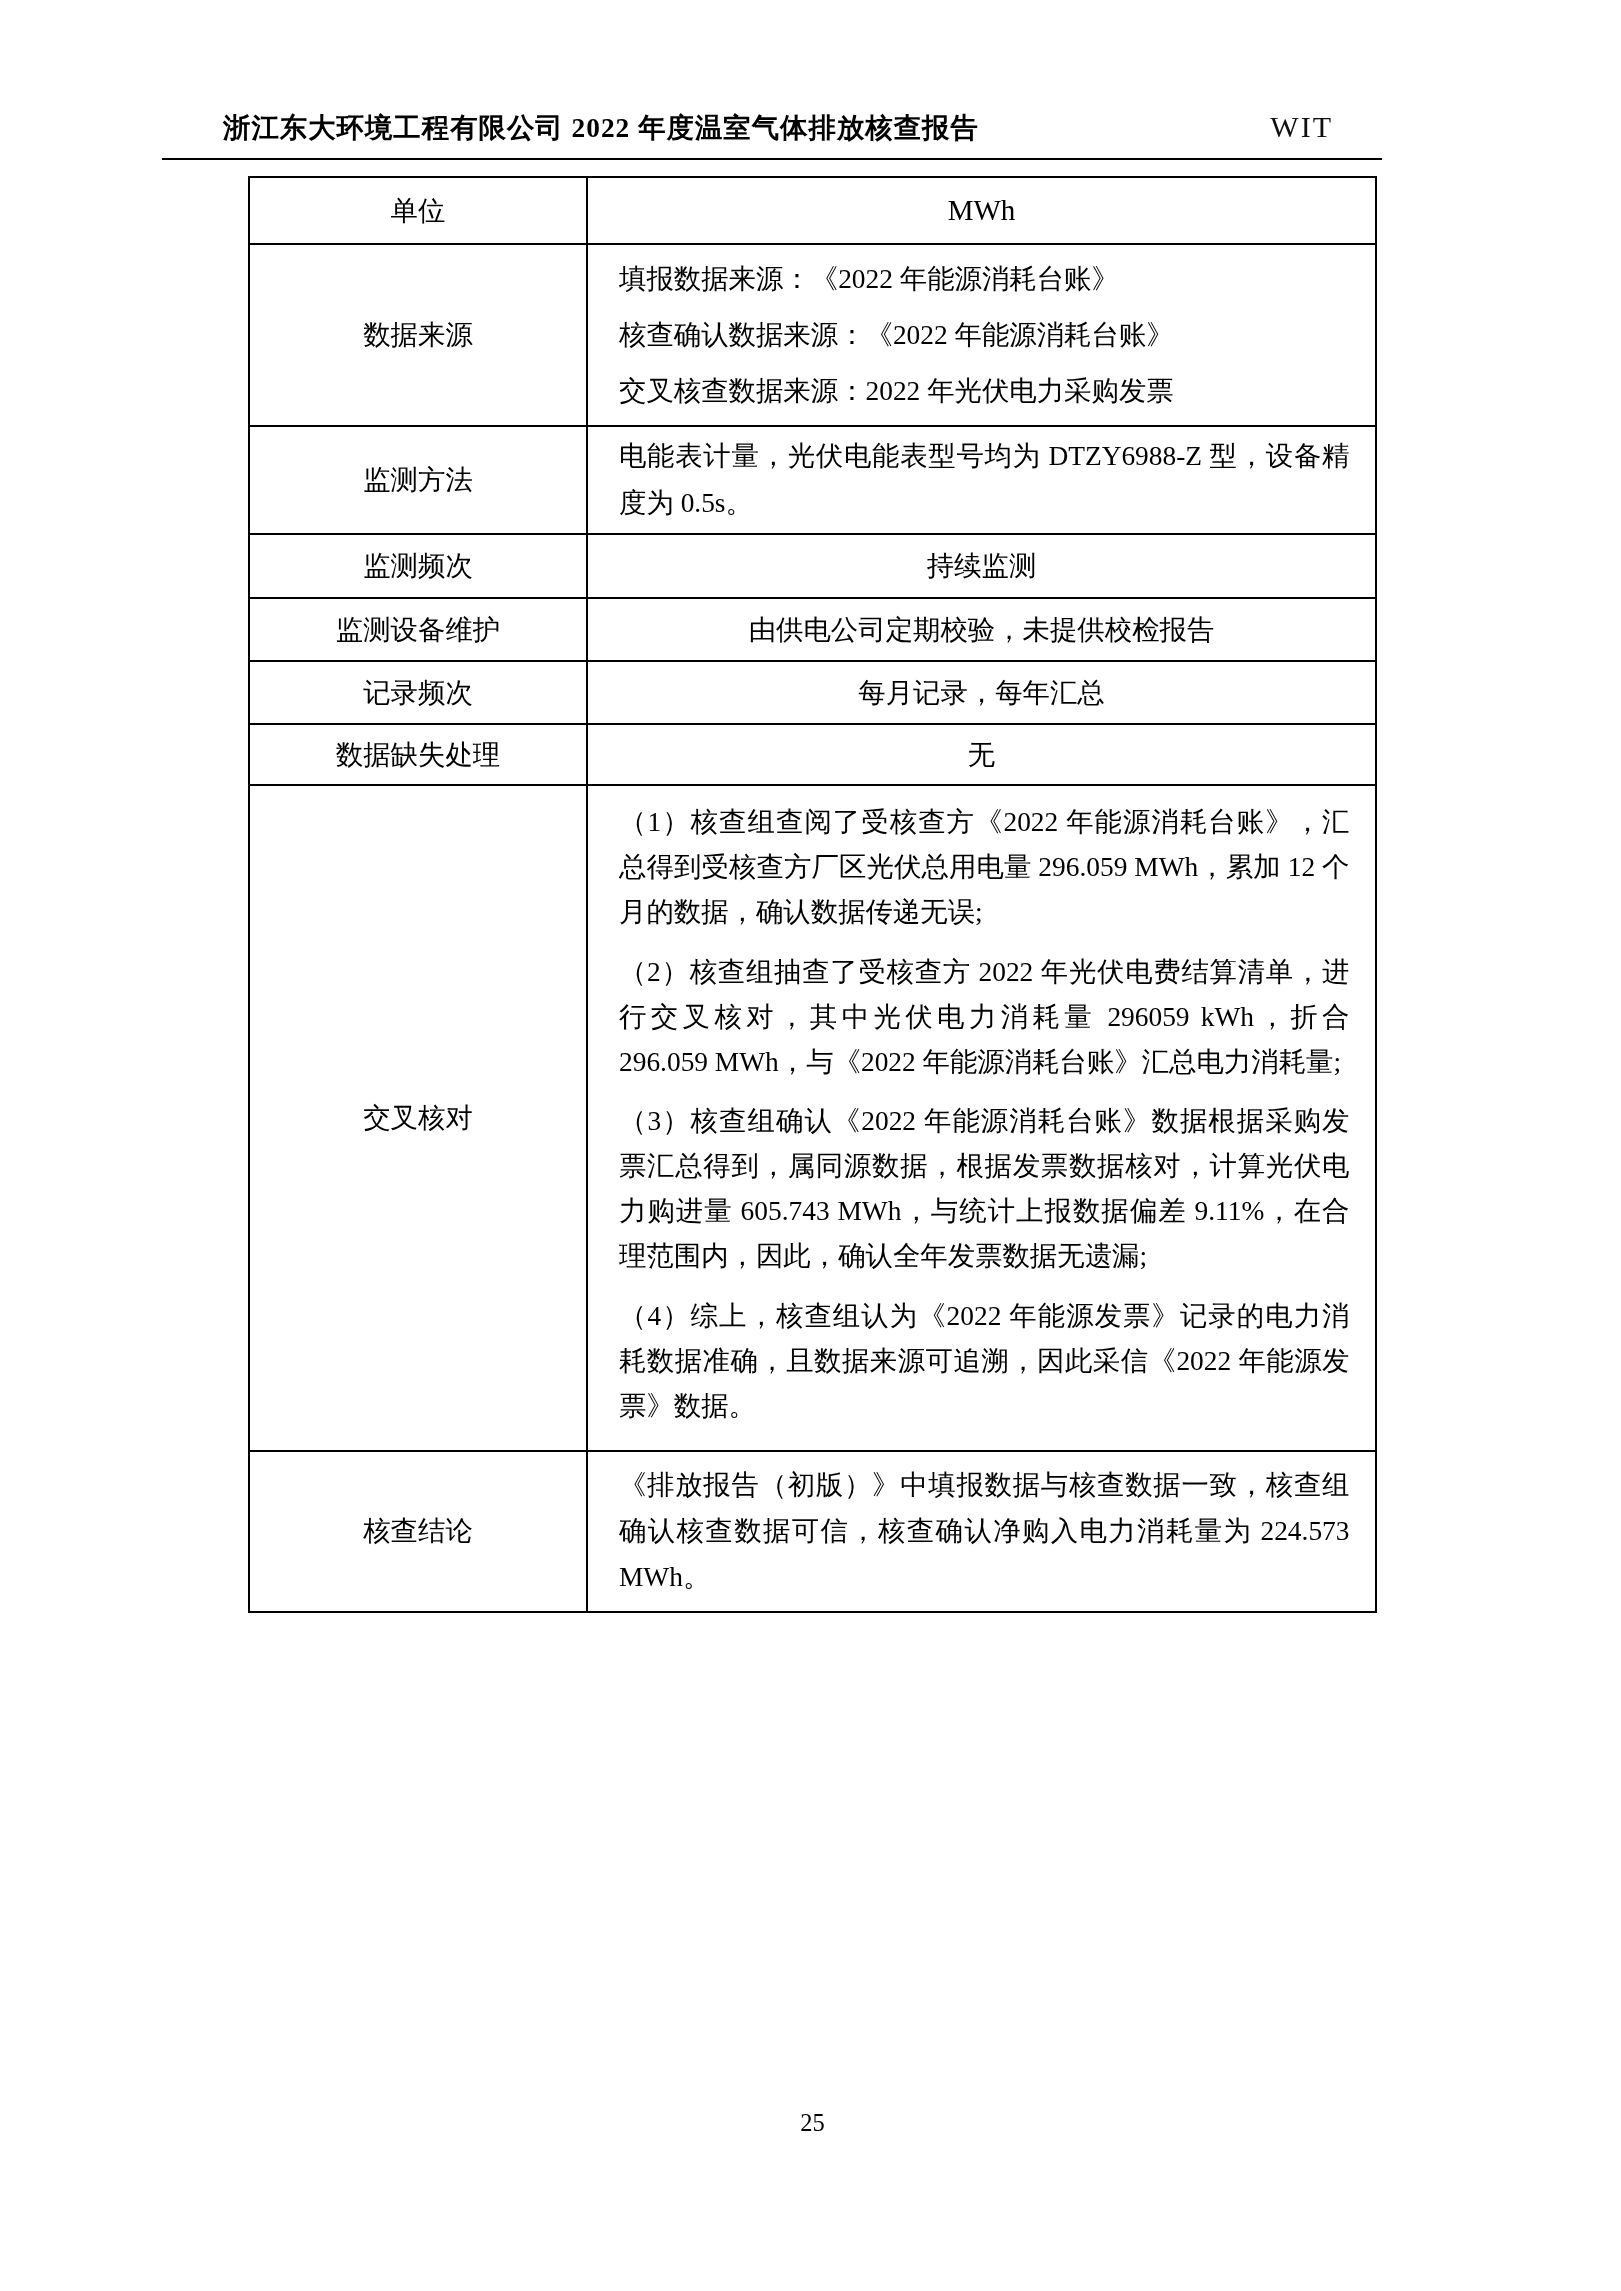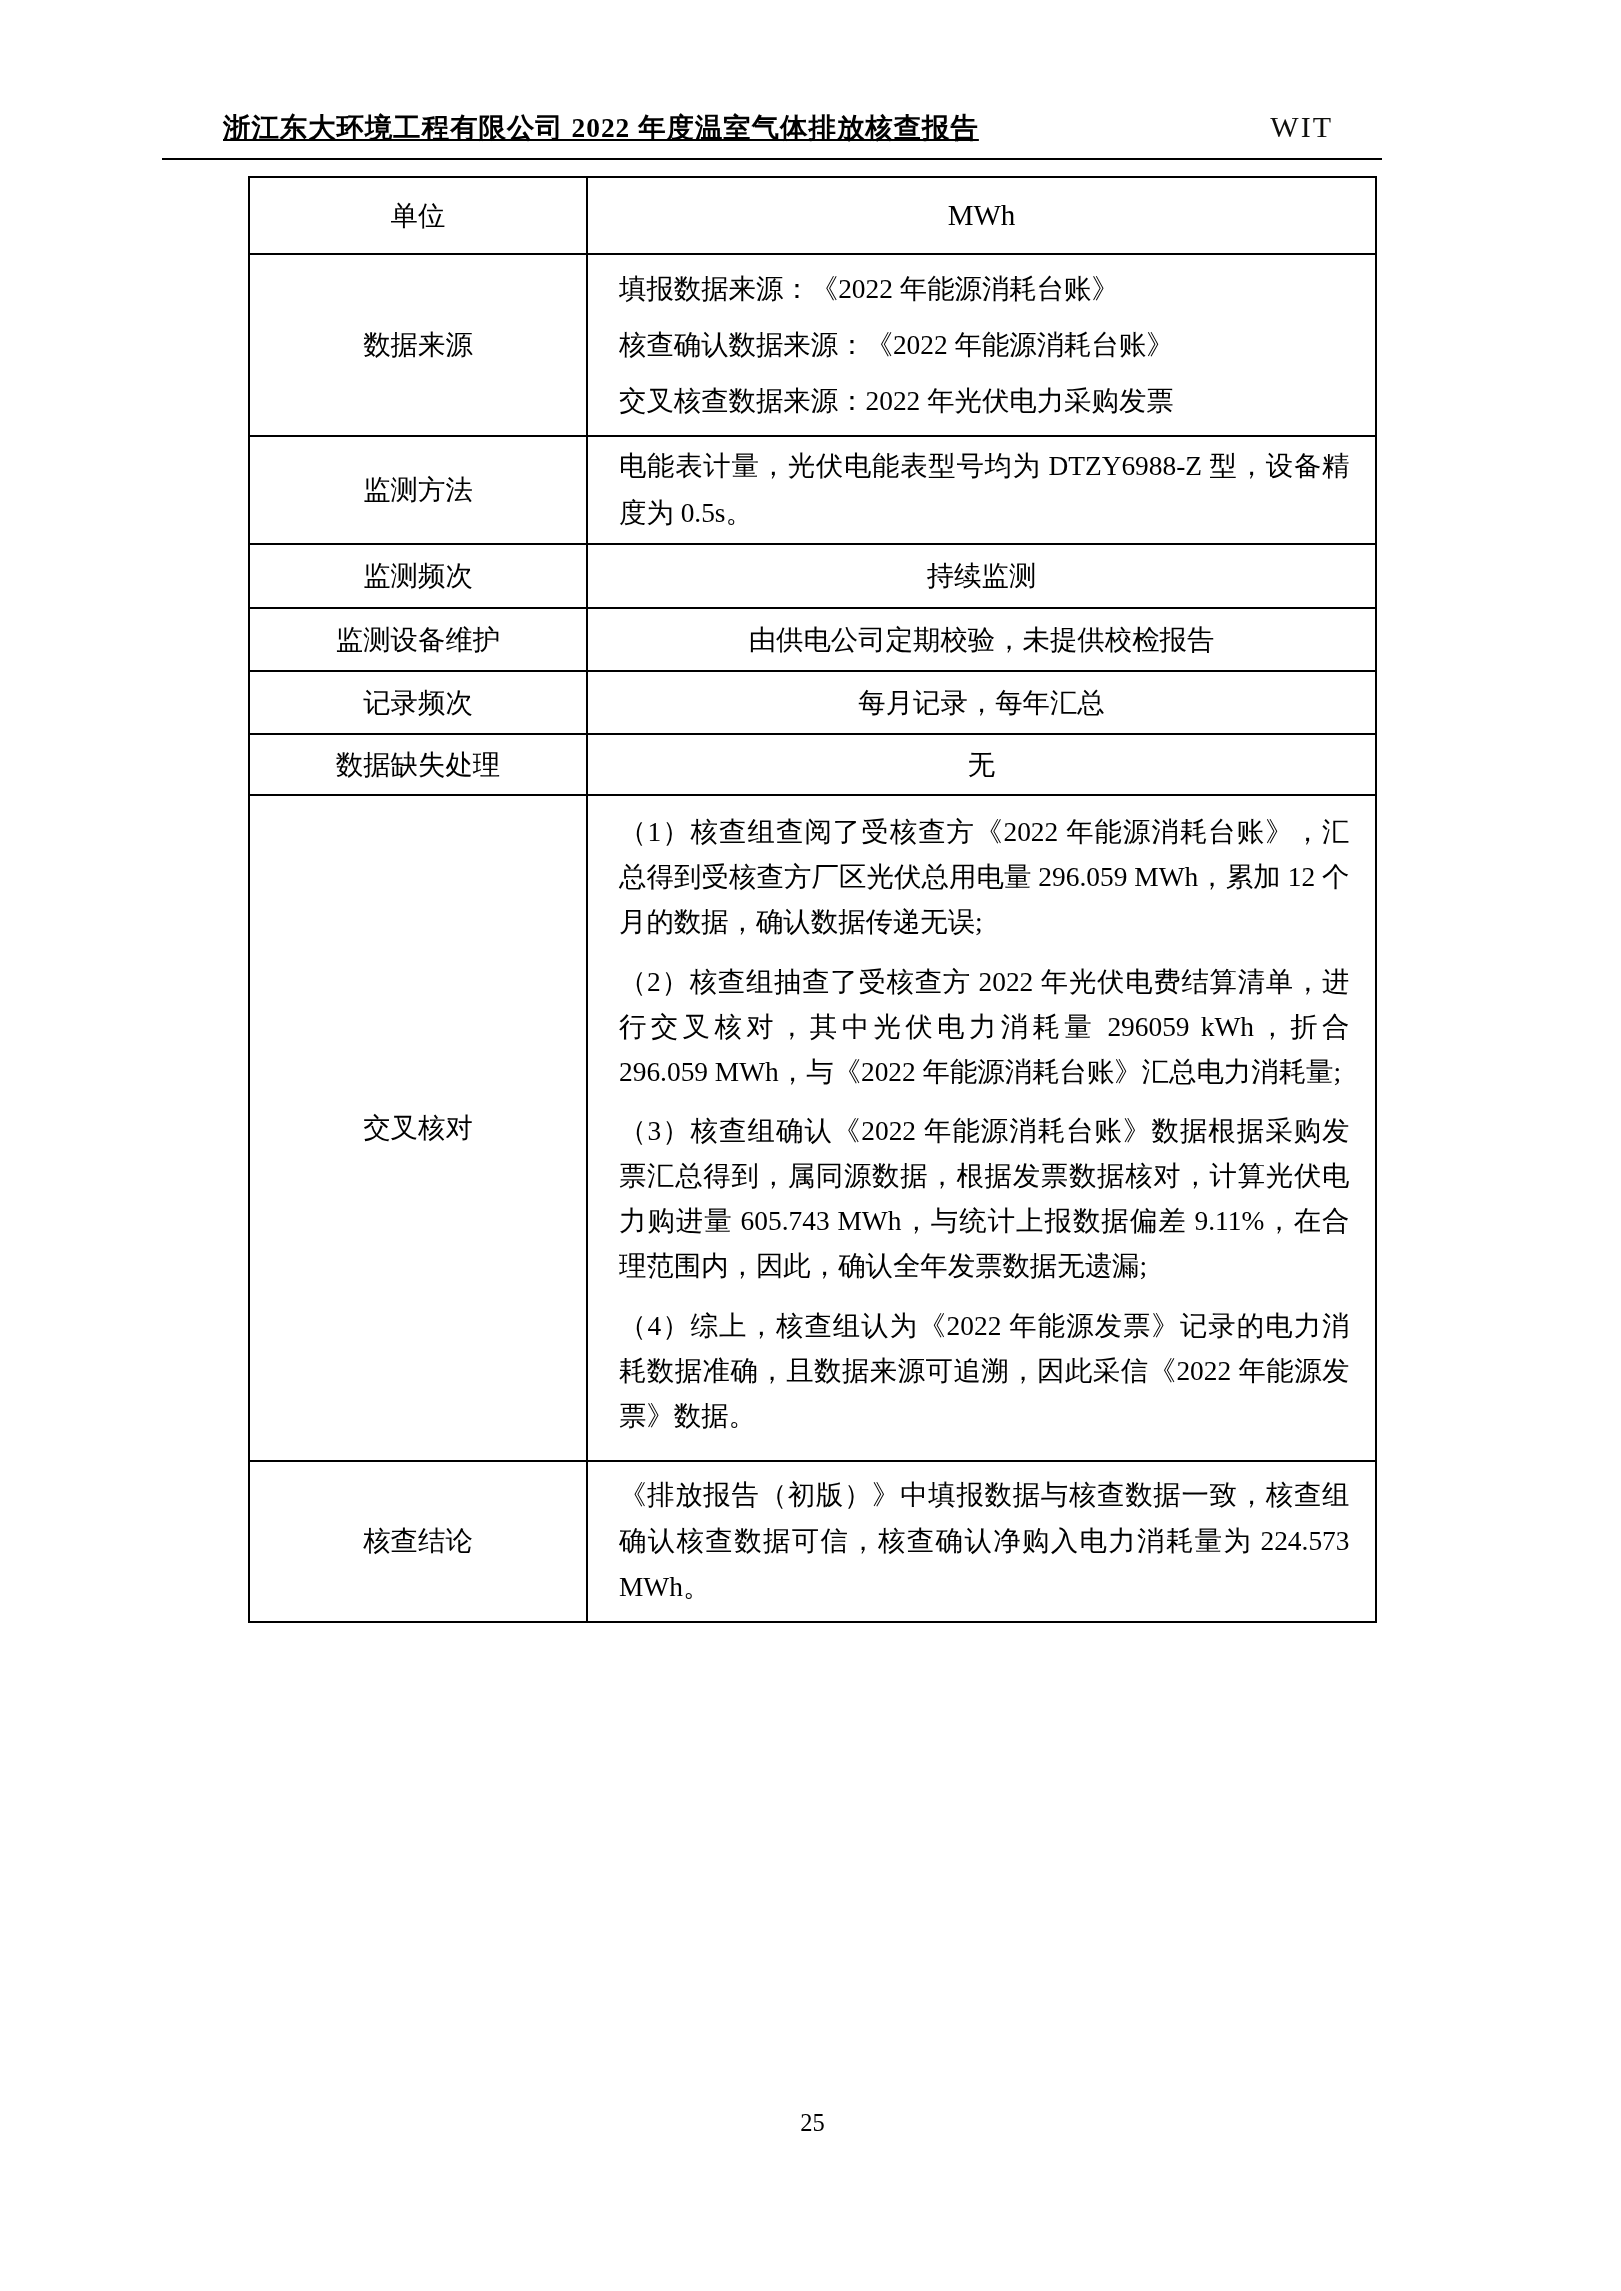--- a/index.html
+++ b/index.html
@@ -22,21 +22,20 @@
     padding-bottom: 11.8px;
     border-bottom: 2.9px solid #000;
     display: flex;
     align-items: baseline;
   }
   .header-title {
     margin-left: 61px;
     font-size: 27.4px;
     font-weight: bold;
     letter-spacing: 1px;
-    text-decoration: underline;
   }
   .header-logo {
     margin-left: auto;
     margin-right: 49px;
     font-size: 30px;
     letter-spacing: 2px;
     color: #10100e;
   }
   
   table.report {
@@ -53,21 +52,21 @@
   }
   col.c-label { width: 338px; }
   col.c-content { width: 789px; }
   td.label-cell {
     text-align: center;
     padding: 5.9px 9.8px;
   }
   td.content-cell { padding: 5.9px 25.5px 5.9px 31px; }
   td.center-cell { text-align: center; padding: 5.9px 13.7px; }
   
-  tr.r-unit        td { height: 77px; }
+  tr.r-unit        td { height: 67px; }
   tr.r-source      td { height: 173px; border-radius: 19px; }
   tr.r-source      .content-cell p { line-height: 56px; }
   tr.r-method      td { height: 108px; }
   tr.r-method      .content-cell p { line-height: 47px; text-align: justify; text-align-last: left; }
   tr.r-freq        td { height: 64px; }
   tr.r-maint       td { height: 63px; }
   tr.r-record      td { height: 63px; }
   tr.r-missing     td { height: 61px; }
   tr.r-cross       td { height: 663px; vertical-align: middle; }
   tr.r-cross       .content-cell { padding-top: 13.7px; padding-bottom: 5.9px; }

